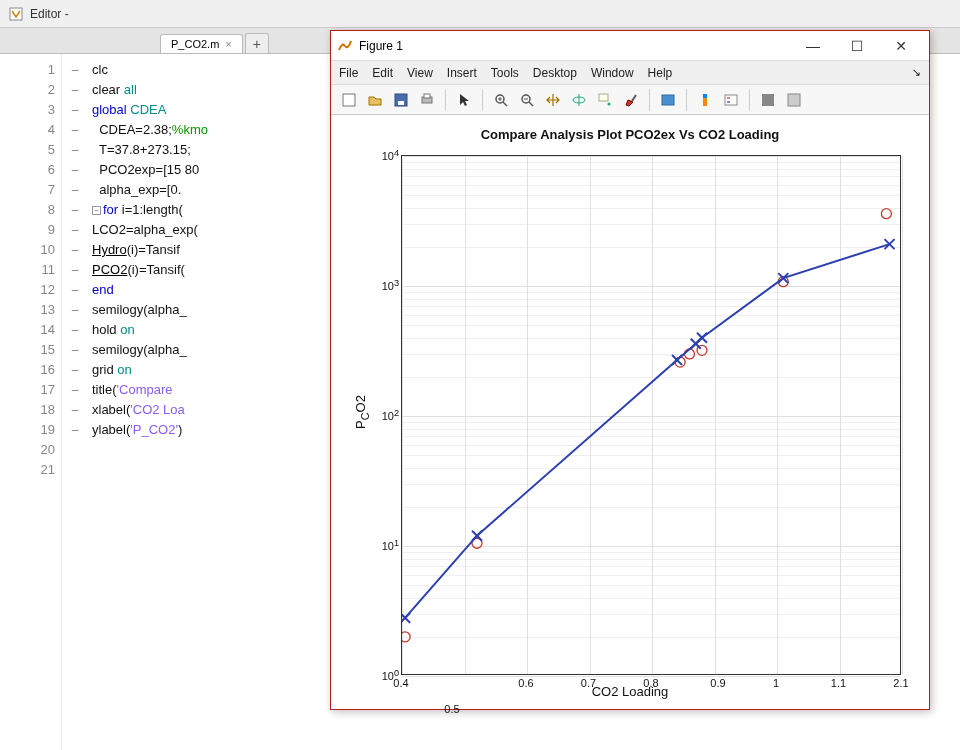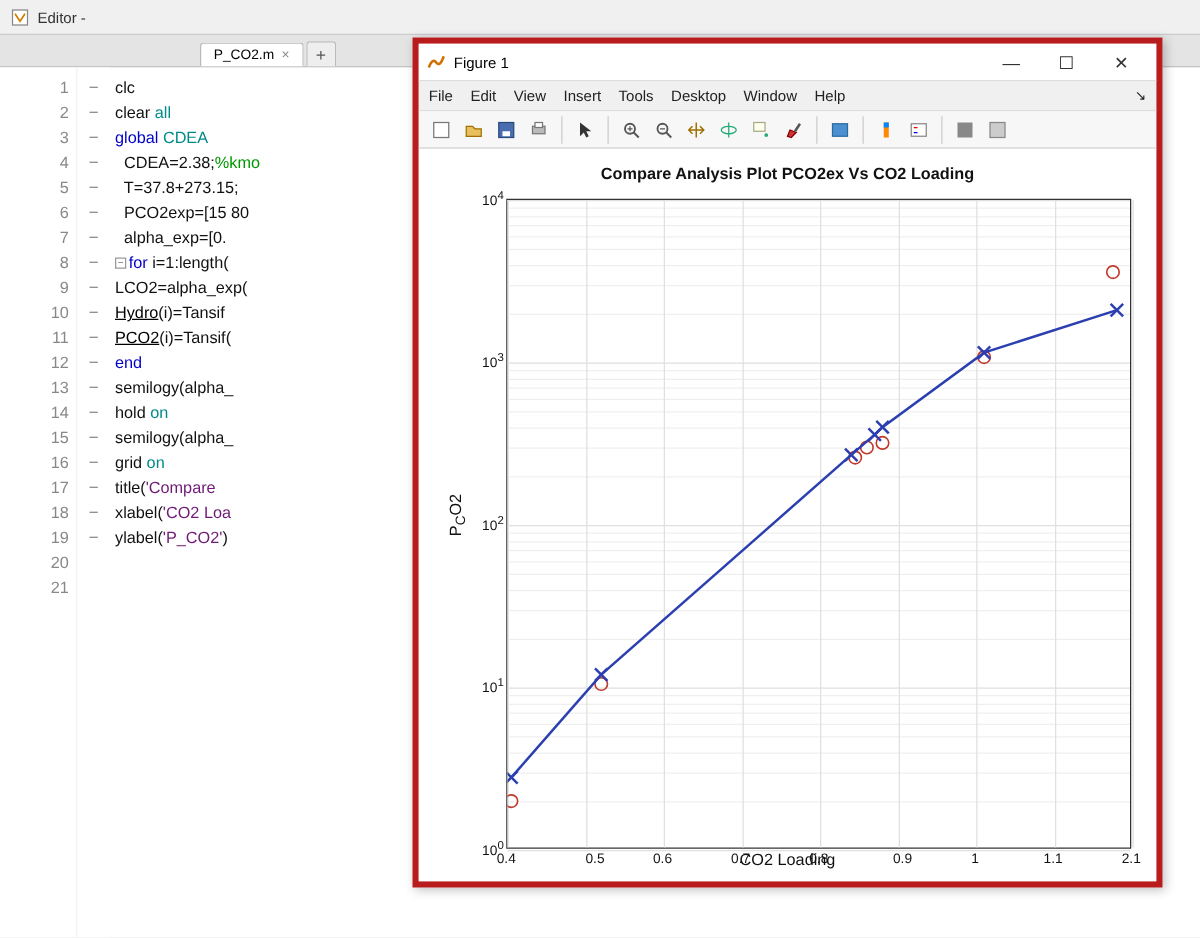--- a/index.html
+++ b/index.html
@@ -14,28 +14,28 @@
   .editor-tab .close-x { color: #888; font-size: 11px; }
   .tab-add { background: #eee; border: 1px solid #bbb; border-bottom:none; width: 24px; height: 20px; display:flex; align-items:center; justify-content:center; font-size:14px; color:#555; border-radius:3px 3px 0 0; }
   .editor-body { display:flex; background:#fff; height: calc(100% - 54px); }
   .gutter { width: 62px; background:#fff; color:#888; font-family: 'Consolas','Courier New',monospace; font-size:13px; text-align:right; padding: 6px 2px 0 0; border-right:1px solid #eee; }
   .gutter div { height:20px; line-height:20px; padding-right:4px; }
   .breakpt { width: 26px; background:#fff; padding-top:6px; }
   .breakpt div { height:20px; line-height:20px; text-align:center; color:#666; font-size:11px; font-family:'Consolas',monospace;}
   .code { flex:1; font-family:'Consolas','Courier New',monospace; font-size:13px; padding:6px 8px 0 4px; color:#111; white-space:pre; }
   .code div { height:20px; line-height:20px; }
   .kw { color:#0000cc; }
-  .str { color:#701a75; }
+  .str { color:#8b5cf6; }
   .com { color:#009600; }
   .glob { color:#008b8b; }
   .fn { color:#000; text-decoration: underline; }
   .fold-minus { display:inline-block; width:9px; height:9px; border:1px solid #999; color:#666; font-size:8px; line-height:7px; text-align:center; margin-right:2px; vertical-align:1px; }
 
   
-  .figure-window { position:absolute; left:330px; top:30px; width:600px; height:680px; background:#f0f0f0; border:5px solid #b91c1c; box-shadow: 2px 2px 8px rgba(0,0,0,.25); display:flex; flex-direction:column; }
+  .figure-window { position:absolute; left:330px; top:30px; width:600px; height:680px; background:#f0f0f0; border:1px solid #b91c1c; box-shadow: 2px 2px 8px rgba(0,0,0,.25); display:flex; flex-direction:column; }
   .fig-titlebar { height:30px; background:#fff; display:flex; align-items:center; padding:0 6px; border-bottom:1px solid #ddd; }
   .fig-titlebar .ml-icon { width:16px; height:16px; margin-right:6px; }
   .fig-title { font-size:12px; flex:1; }
   .win-btn { width:44px; height:28px; display:flex; align-items:center; justify-content:center; font-size:14px; color:#333; }
   .fig-menubar { height:24px; background:#f0f0f0; display:flex; align-items:center; padding:0 8px; gap:14px; font-size:12px; color:#222; border-bottom:1px solid #ddd; }
   .fig-toolbar { height:30px; background:#f7f7f7; display:flex; align-items:center; padding:0 6px; gap:2px; border-bottom:1px solid #ccc; }
   .tbtn { width:24px; height:24px; display:flex; align-items:center; justify-content:center; border:1px solid transparent; border-radius:2px; }
   .tbtn svg { display:block; }
   .tsep { width:1px; height:22px; background:#ccc; margin:0 4px; }
   .fig-canvas { flex:1; background:#fff; position:relative; }
@@ -338,21 +338,21 @@
             <line x1="376.25000000000006" y1="117.10928075403046" x2="386.25000000000006" y2="127.10928075403046" stroke="#2b3fb0" stroke-width="2"></line>
             <line x1="376.25000000000006" y1="127.10928075403046" x2="386.25000000000006" y2="117.10928075403046" stroke="#2b3fb0" stroke-width="2"></line>
           </g>
           <g>
             <line x1="482.5" y1="83.11149168459053" x2="492.5" y2="93.11149168459053" stroke="#2b3fb0" stroke-width="2"></line>
             <line x1="482.5" y1="93.11149168459053" x2="492.5" y2="83.11149168459053" stroke="#2b3fb0" stroke-width="2"></line>
           </g>
         </svg>
       </div>
   <div class="xtick" style="left: 70px;">0.4</div>
-      <div class="xtick" style="left: 141px;">0.5</div>
+      <div class="xtick" style="left: 121px; margin-top: 26px;">0.5</div>
       <div class="xtick" style="left: 195px;">0.6</div>
       <div class="xtick" style="left: 257.5px;">0.7</div>
       <div class="xtick" style="left: 320px;">0.8</div>
       <div class="xtick" style="left: 387px;">0.9</div>
       <div class="xtick" style="left: 445px;">1</div>
       <div class="xtick" style="left: 507.5px;">1.1</div>
       <div class="xtick" style="left: 570px;">2.1</div>
       <div class="ytick" style="top: 560px;">10<sup>0</sup></div>
       <div class="ytick" style="top: 430px;">10<sup>1</sup></div>
       <div class="ytick" style="top: 300px;">10<sup>2</sup></div>

